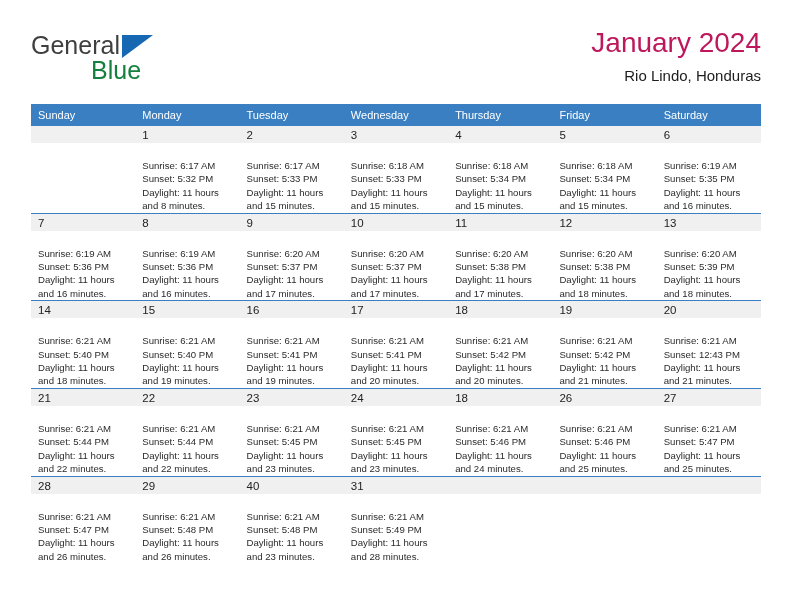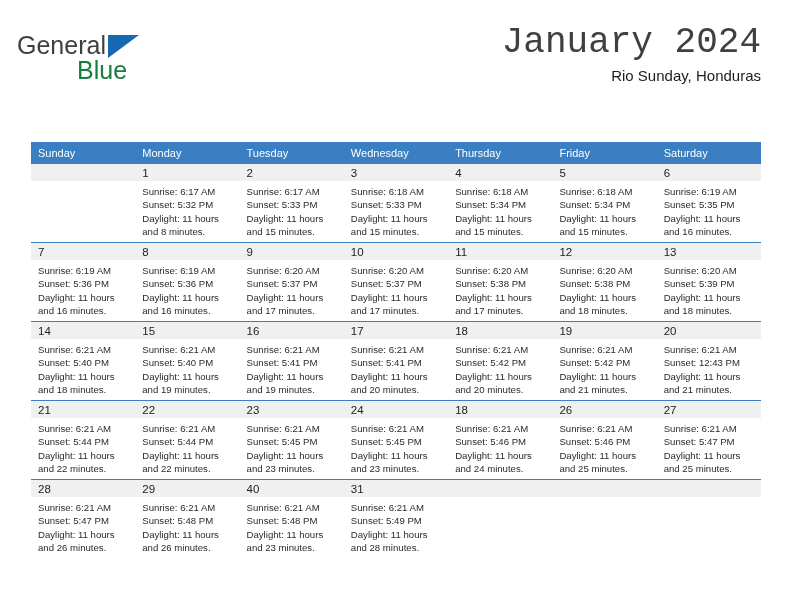--- a/index.html
+++ b/index.html
@@ -17,21 +17,21 @@
   .page {
     position: relative;
     width: 792px;
     height: 612px;
     box-sizing: border-box;
   }
 
   
   .topbar {
     position: absolute;
-    left: 15px;
+    left: 29px;
     top: 26px;
     right: 31px;
     height: 70px;
   }
   .brand {
     position: absolute;
     left: 0;
     top: 5px;
     width: 240px;
     height: 60px;
@@ -64,45 +64,43 @@
     line-height: 28px;
     font-weight: 400;
   }
   .title-wrap {
     position: absolute;
     right: 0;
     top: 0;
     text-align: right;
   }
   .cal-title {
-    font-size: 36px;
-    color: #404040;
+    font-size: 28px;
+    color: #be185d;
     line-height: 34px;
     font-weight: 400;
     white-space: nowrap;
-    font-family: Liberation Mono, monospace;
   }
   .cal-subtitle {
     margin-top: 7px;
     font-size: 15px;
     color: #1c1c1c;
     line-height: 18px;
     font-weight: 400;
     white-space: nowrap;
   }
 
   
   .calendar {
     position: absolute;
     left: 31px;
     top: 104px;
     width: 730px;
     border-collapse: collapse;
     table-layout: fixed;
-    margin-top: 38px;
   }
   .calendar th {
     background: #3a7fc1;
     color: #ffffff;
     font-size: 11px;
     font-weight: normal;
     text-align: left;
     padding: 5px 0 5px 7px;
     height: 11px;
     border: none;
@@ -123,21 +121,21 @@
     font-size: 11.5px;
     color: #222222;
     padding: 2px 0 0 7px;
     line-height: 15px;
     box-sizing: border-box;
   }
   td.empty .daynum {
     background: #f0f0f0;
   }
   .info {
-    padding: 4px 6px 0 7px;
+    padding: 16px 6px 0 7px;
     font-size: 9.6px;
     line-height: 13.4px;
     color: #2b2b2b;
   }
   .info div {
     white-space: nowrap;
   }
   .info .dl2 {
     white-space: nowrap;
   }
@@ -148,21 +146,21 @@
 <div class="page">
 
   <div class="topbar">
     <div class="brand">
       <span class="brand-general">General</span>
       <span class="brand-triangle"></span>
       <span class="brand-blue">Blue</span>
     </div>
     <div class="title-wrap">
       <div class="cal-title">January 2024</div>
-      <div class="cal-subtitle">Rio Sunday, Honduras</div>
+      <div class="cal-subtitle">Rio Lindo, Honduras</div>
     </div>
   </div>
 
   <table class="calendar">
     <thead>
       <tr>
         <th>Sunday</th>
         <th>Monday</th>
         <th>Tuesday</th>
         <th>Wednesday</th>

